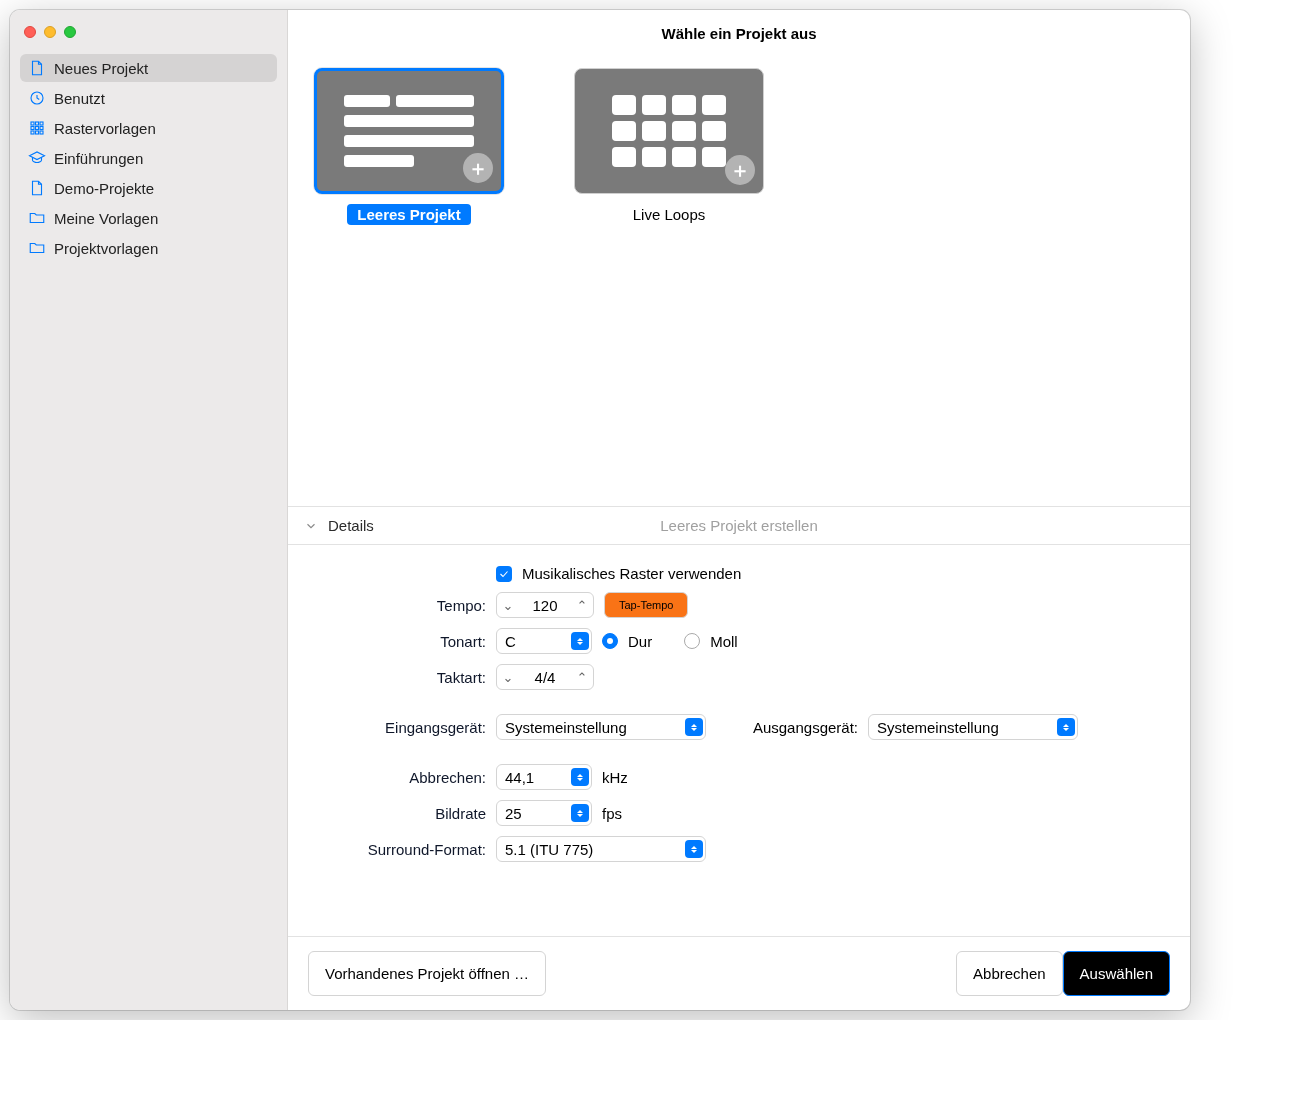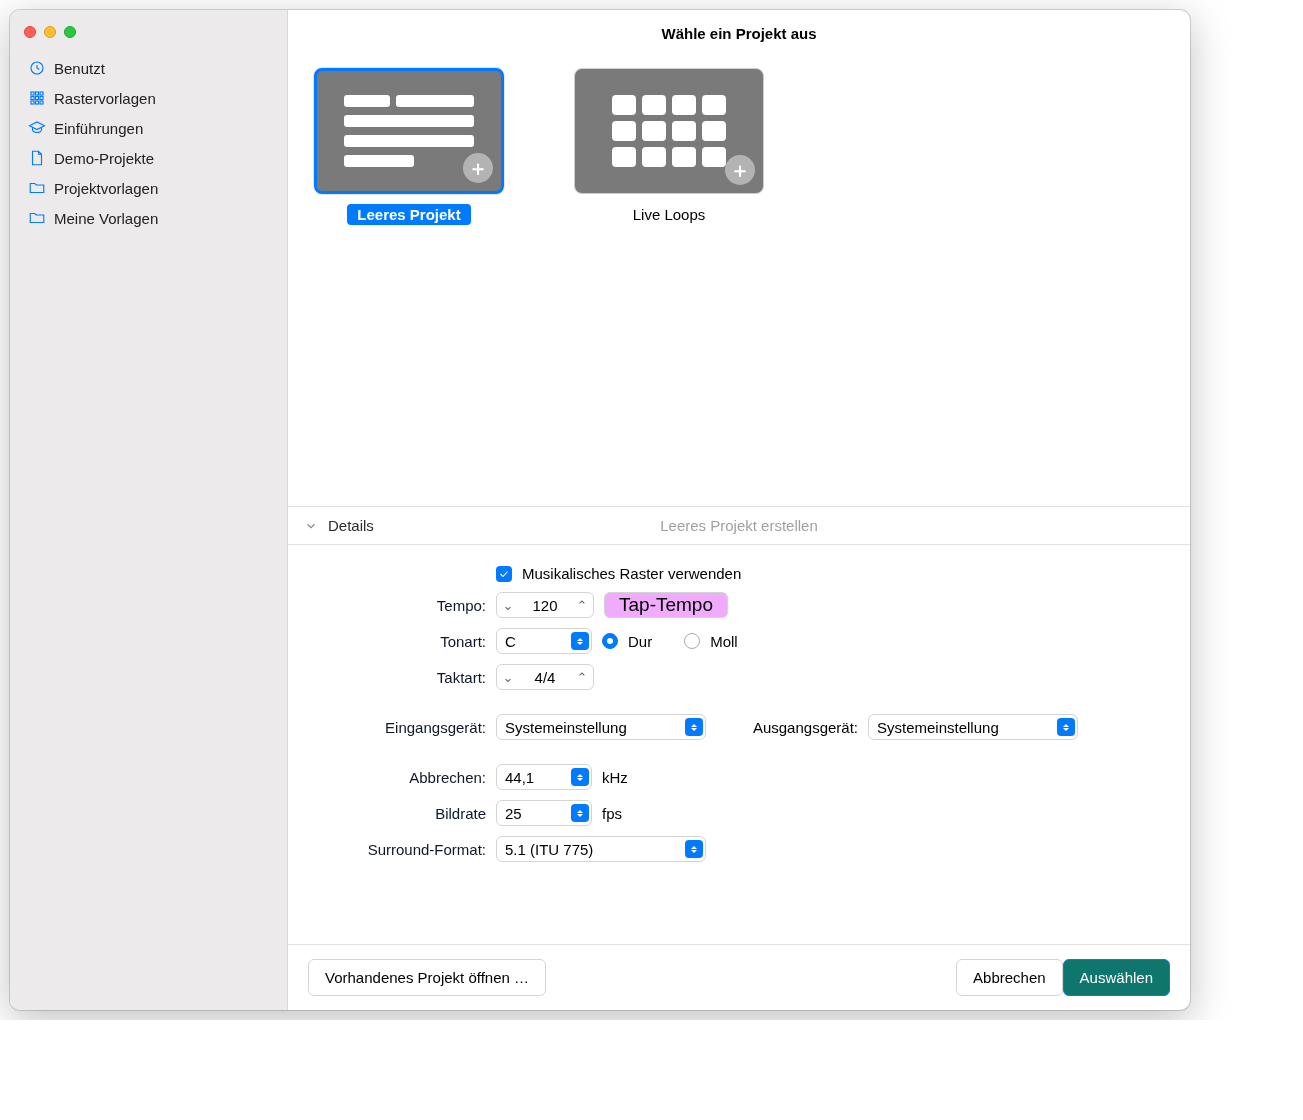--- a/index.html
+++ b/index.html
@@ -195,22 +195,22 @@
   background:#fff;
 }
 .stepper .btn { width:22px; display:flex; align-items:center; justify-content:center; color:#666; }
 .stepper .val { width:52px; text-align:center; font-size:15px; }
 .pill-btn {
   border:1px solid #d4d4d4;
   border-radius:6px;
   padding: 3px 14px;
   height:26px;
   display:flex; align-items:center;
-  font-size:19px;
-  background:#f0abfc;
+  font-size:11px;
+  background:#f97316;
 }
 .select {
   display:flex;
   align-items:center;
   justify-content:space-between;
   border:1px solid #d4d4d4;
   border-radius:6px;
   height:26px;
   background:#fff;
   padding: 0 2px 0 8px;
@@ -252,44 +252,53 @@
   align-items:center;
   justify-content:space-between;
   margin-top:auto;
 }
 .mac-btn {
   border:1px solid #d4d4d4;
   background:#fff;
   border-radius:6px;
   padding: 4px 16px;
   font-size:15px;
-  height:37px;
+  height:45px;
   display:flex; align-items:center;
 }
 .mac-btn.primary {
-  background:#0f766e;
+  background:#000000;
   border-color:#007aff;
   color:#fff;
   font-weight:500;
 }
 .footer-right { display:flex; }
 </style>
 </head>
 <body>
 
 <div class="window">
 
   <div class="sidebar">
     <div class="traffic-lights">
       <div class="tl red"></div>
       <div class="tl yellow"></div>
       <div class="tl green"></div>
     </div>
     <div class="side-list">
 
+      <div class="side-item selected">
+        <span class="side-icon">
+          <svg viewBox="0 0 24 24">
+              <path d="M6 3h8l4 4v14H6z"></path>
+              <path d="M14 3v4h4"></path>
+            </svg>
+        </span>
+        <span>Neues Projekt</span>
+      </div>
 
       <div class="side-item">
         <span class="side-icon">
           <svg viewBox="0 0 24 24">
               <circle cx="12" cy="12" r="8"></circle>
               <path d="M12 8v4l3 2"></path>
             </svg>
         </span>
         <span>Benutzt</span>
       </div>
@@ -330,30 +339,30 @@
         </span>
         <span>Demo-Projekte</span>
       </div>
 
       <div class="side-item">
         <span class="side-icon">
           <svg viewBox="0 0 24 24">
               <path d="M3 6h6l2 2h10v10H3z"></path>
             </svg>
         </span>
+        <span>Meine Vorlagen</span>
+      </div>
+
+      <div class="side-item">
+        <span class="side-icon">
+          <svg viewBox="0 0 24 24">
+              <path d="M3 6h6l2 2h10v10H3z"></path>
+            </svg>
+        </span>
         <span>Projektvorlagen</span>
-      </div>
-
-      <div class="side-item">
-        <span class="side-icon">
-          <svg viewBox="0 0 24 24">
-              <path d="M3 6h6l2 2h10v10H3z"></path>
-            </svg>
-        </span>
-        <span>Meine Vorlagen</span>
       </div>
 
     </div>
   </div>
 
   <div class="main">
     <div class="title-bar">Wähle ein Projekt aus</div>
 
     <div class="gallery">
 

